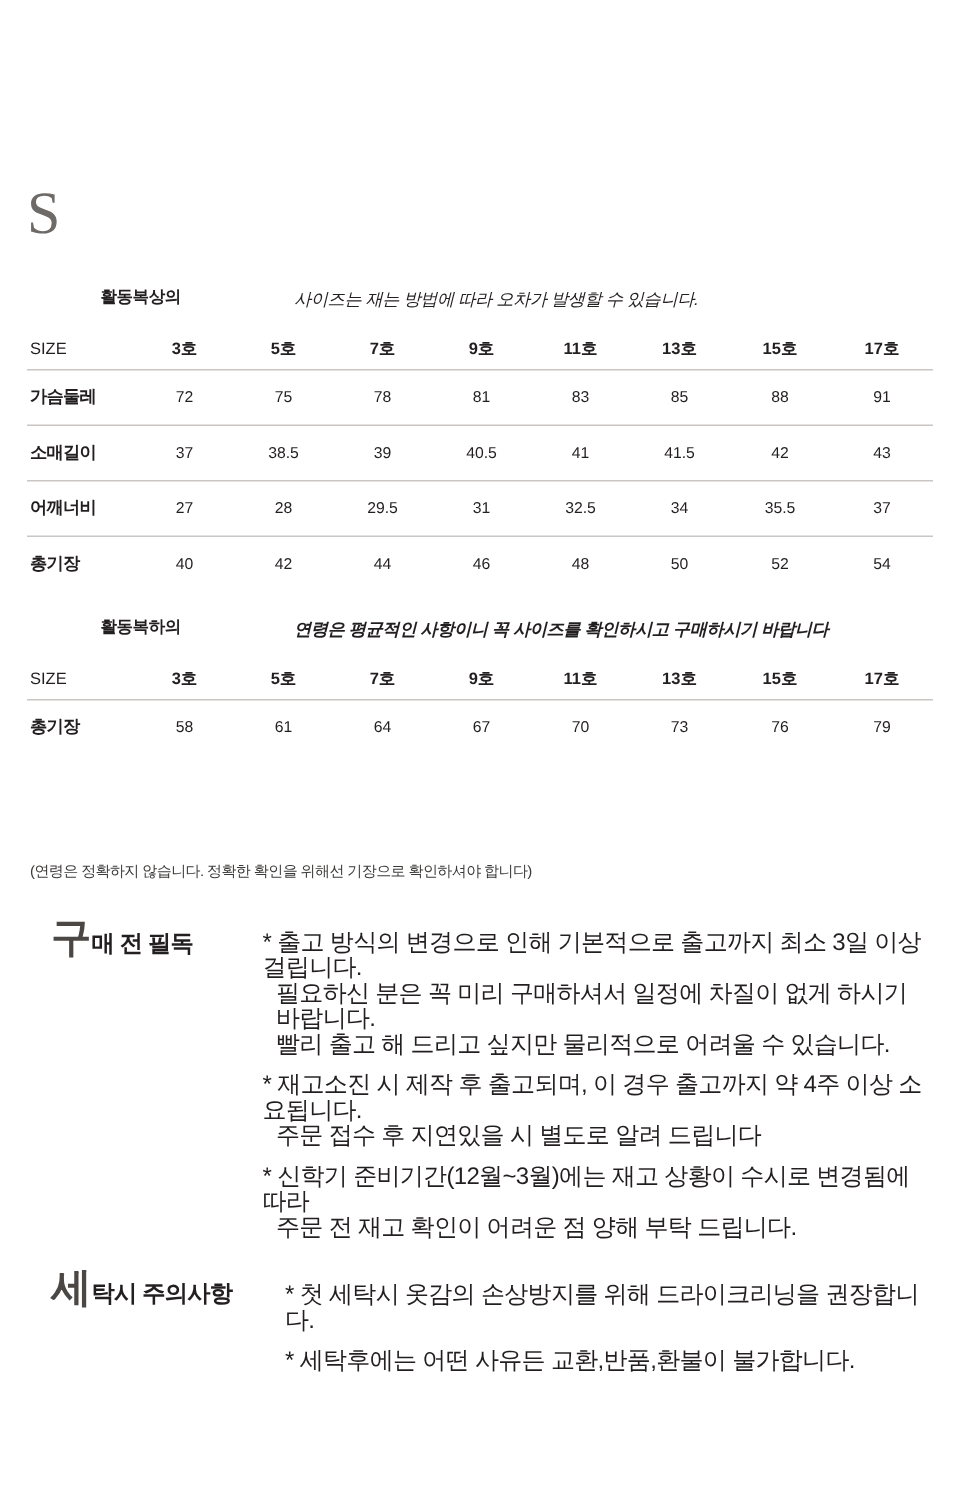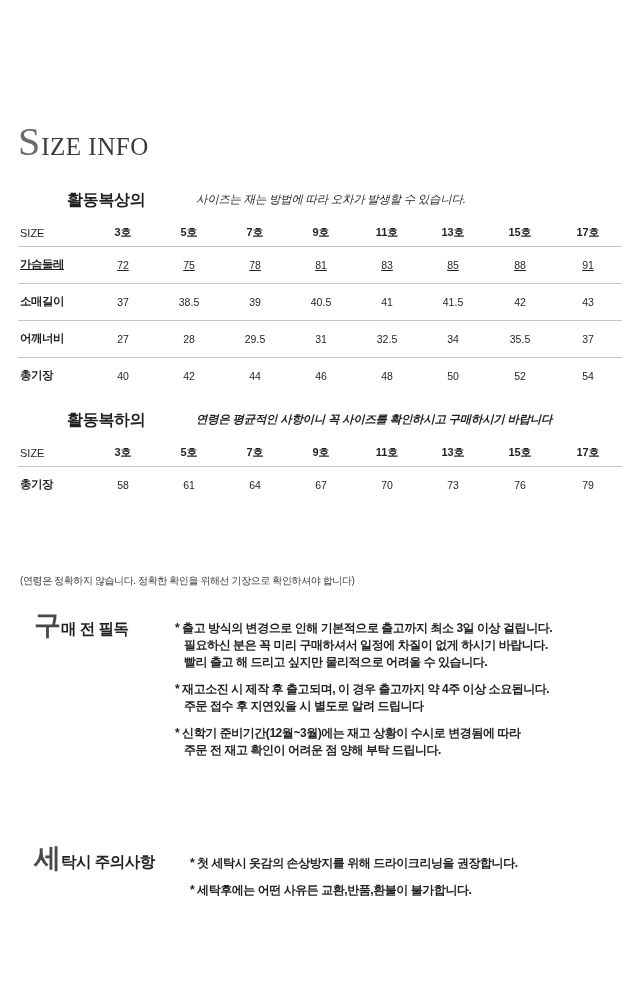--- a/index.html
+++ b/index.html
@@ -37,21 +37,21 @@
     letter-spacing: 0.5px;
     color: #3c3a39;
     font-family: "Liberation Serif", serif;
     font-weight: 400;
     margin-left: 1px;
   }
 
   
   .sec-head {
     position: absolute;
-    font-size: 16px;
+    font-size: 11px;
     font-weight: bold;
     color: #231f20;
     letter-spacing: -0.3px;
   }
   .sec-note {
     position: absolute;
     font-size: 11.5px;
     color: #231f20;
     letter-spacing: -0.3px;
     font-style: italic;
@@ -113,38 +113,36 @@
     letter-spacing: -0.5px;
     color: #231f20;
   }
   .blk-head {
     position: absolute;
     display: flex;
     align-items: baseline;
   }
   .bullets {
     position: absolute;
-    font-size: 12px;
+    font-size: 16px;
     line-height: 17px;
     color: #231f20;
     letter-spacing: -0.45px;
-    font-weight: bold;
   }
   .bullets p { margin: 0; }
   .bullets .gap { height: 10px; }
   .bullets .ind { padding-left: 9px; }
 </style>
 </head>
 <body>
 
 <div class="page">
 
   <div class="title-block">
     <span class="title-big">S</span>
-    <span class="title-rest">IZE INFO</span>
   </div>
 
   <div class="sec-head" style="left:67px; top:190px;">활동복상의</div>
   <div class="sec-note" style="left:196px; top:192px;">사이즈는 재는 방법에 따라 오차가 발생할 수 있습니다.</div>
 
   <table class="size-table" id="tbl1" style="left:18px; top:220px; width:604px;">
     <colgroup>
       <col style="width:72px">
         <col style="width:66px">
         <col style="width:66px">
@@ -162,21 +160,21 @@
           <th class="hdr num">5호</th>
           <th class="hdr num">7호</th>
           <th class="hdr num">9호</th>
           <th class="hdr num">11호</th>
           <th class="hdr num">13호</th>
           <th class="hdr num">15호</th>
           <th class="hdr num">17호</th>
         </tr>
     </thead>
     <tbody id="tbl1-body">
-        <tr class="line" style="height: 37px; text-decoration: underline;">
+        <tr class="line" style="height: 37px;">
           <td class="rowlbl">가슴둘레</td>
           <td>72</td>
           <td>75</td>
           <td>78</td>
           <td>81</td>
           <td>83</td>
           <td>85</td>
           <td>88</td>
           <td>91</td>
         </tr>

